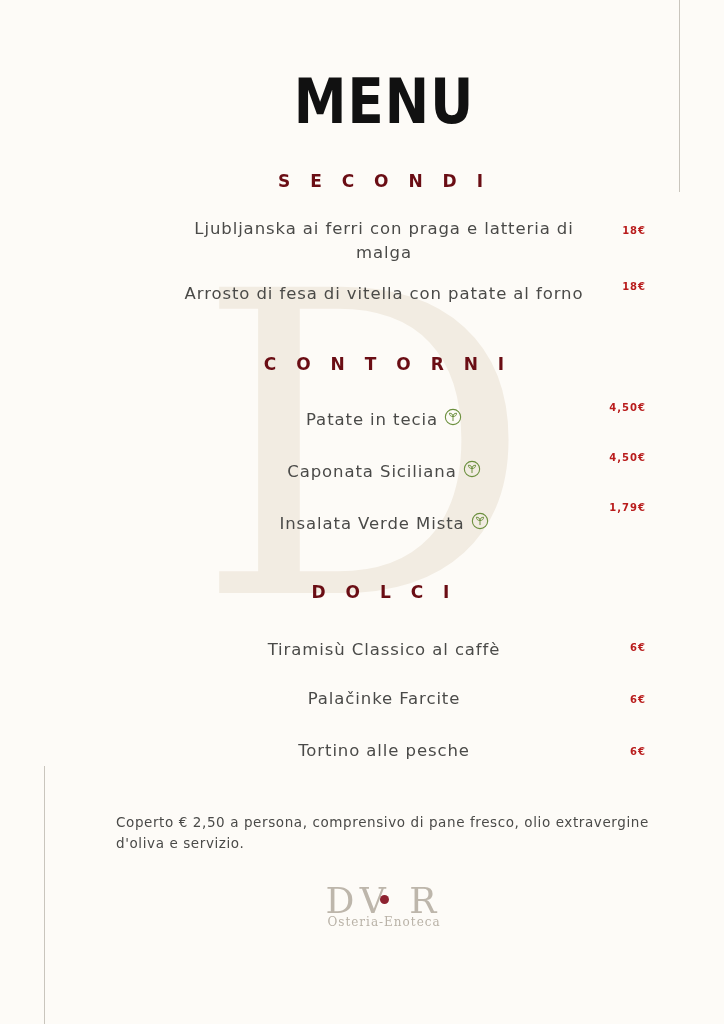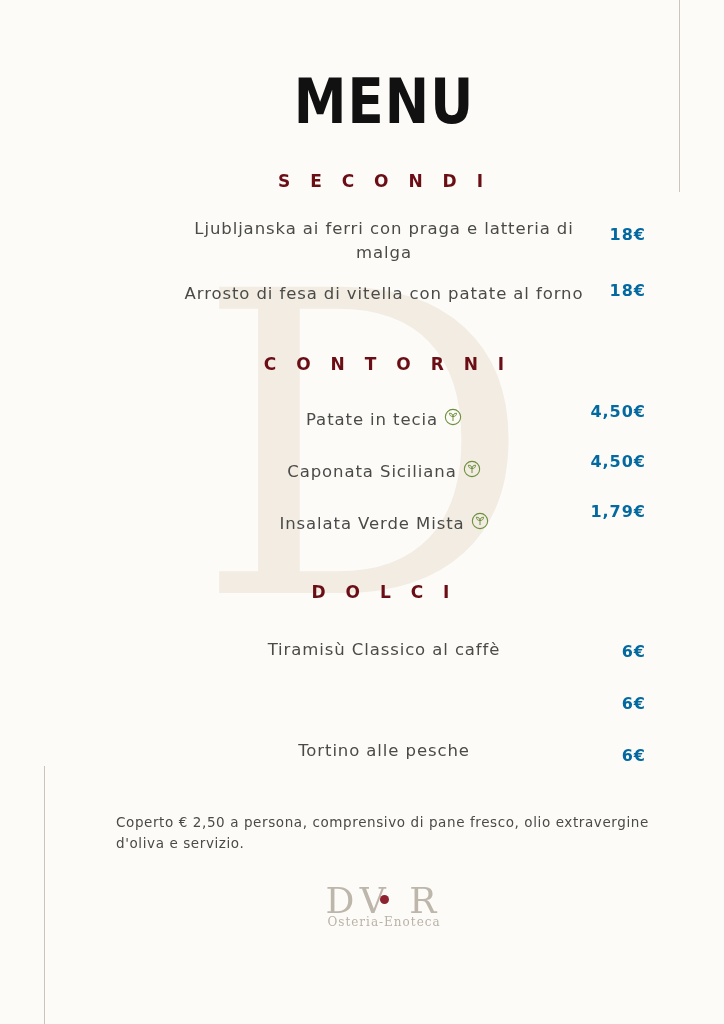--- a/index.html
+++ b/index.html
@@ -107,22 +107,22 @@
 
   .veg-icon {
     display: inline-block;
     vertical-align: middle;
     margin-left: 6px;
   }
 
   .item-price {
     position: absolute;
     right: 86px;
-    color: #0369a1;
-    font-size: 16px;
+    color: #b91c1c;
+    font-size: 10px;
     font-weight: 700;
     letter-spacing: 1px;
     white-space: nowrap;
   }
   .p-mid { top: 8px; }
 
   .footer-note {
     margin-top: 46px;
     text-align: left;
     color: #4a4a48;
@@ -211,20 +211,21 @@
     </div>
   </div>
 
   <h2 class="section-head sec-dolci">D O L C I</h2>
   <div class="items" style="margin-top:30px;">
     <div class="item" style="margin-bottom:22px;align-items:flex-end;">
       <div class="item-name">Tiramisù Classico al caffè</div>
       <div class="item-price" style="top:10px;">6€</div>
     </div>
     <div class="item" style="margin-bottom:22px;">
+      <div class="item-name">Palačinke Farcite</div>
       <div class="item-price" style="top:10px;">6€</div>
     </div>
     <div class="item">
       <div class="item-name">Tortino alle pesche</div>
       <div class="item-price" style="top:10px;">6€</div>
     </div>
   </div>
 
   <div class="footer-note">Coperto € 2,50 a persona, comprensivo di pane fresco, olio extravergine d'oliva e servizio.</div>
 

